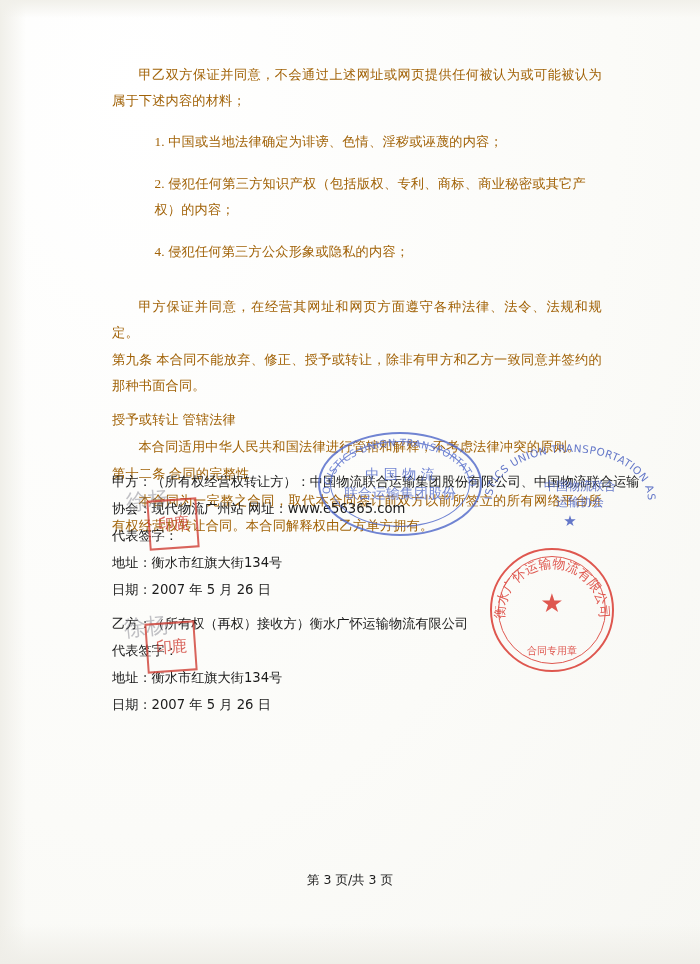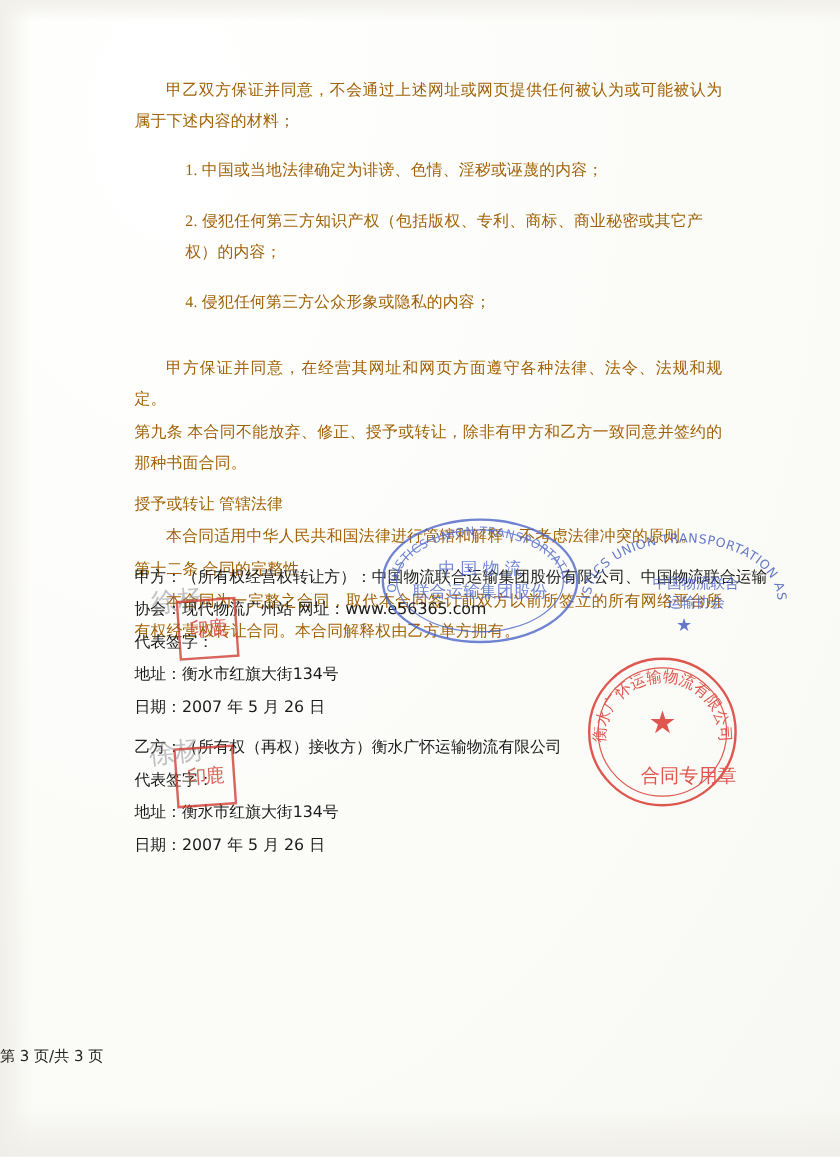--- a/index.html
+++ b/index.html
@@ -73,20 +73,21 @@
   #party-a-block { top: 468px; }
   #party-b-block { top: 610px; }
 
   .sig-line { margin: 0; white-space: nowrap; }
 
   .footer {
     position: absolute;
     left: 0;
     right: 0;
     top: 872px;
+    text-align: center;
     font-size: 12.5px;
     color: #222;
   }
 
   
   .stamp { position: absolute; pointer-events: none; }
 
   
   #stamp-oval-blue-left {
     left: 318px; top: 432px; width: 164px; height: 104px;
@@ -155,21 +156,21 @@
     fill: #d9342b; font-size: 13px;
     font-family: "DejaVu Sans", "Liberation Sans", sans-serif;
   }
   #stamp-round-red .red-star {
     position: absolute; left: 50%; top: 44%;
     transform: translate(-50%,-50%);
     color: #d9342b; font-size: 26px;
   }
   #stamp-round-red .bottom-text {
     position: absolute; left: 0; right: 0; bottom: 14px;
-    text-align: right; color: #d9342b; font-size: 16px;
+    text-align: center; color: #d9342b; font-size: 10px;
   }
 
   
   .stamp-square-red {
     width: 46px; height: 46px;
     border: 2.4px solid #cf3a30;
     color: #cf3a30;
     opacity: .78;
     display: flex; align-items: center; justify-content: center;
     font-size: 16px;

